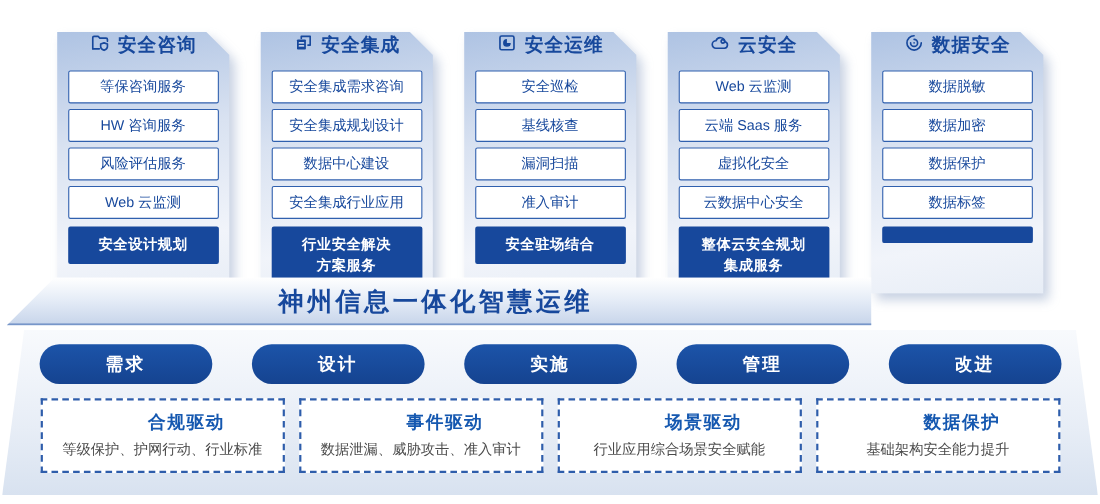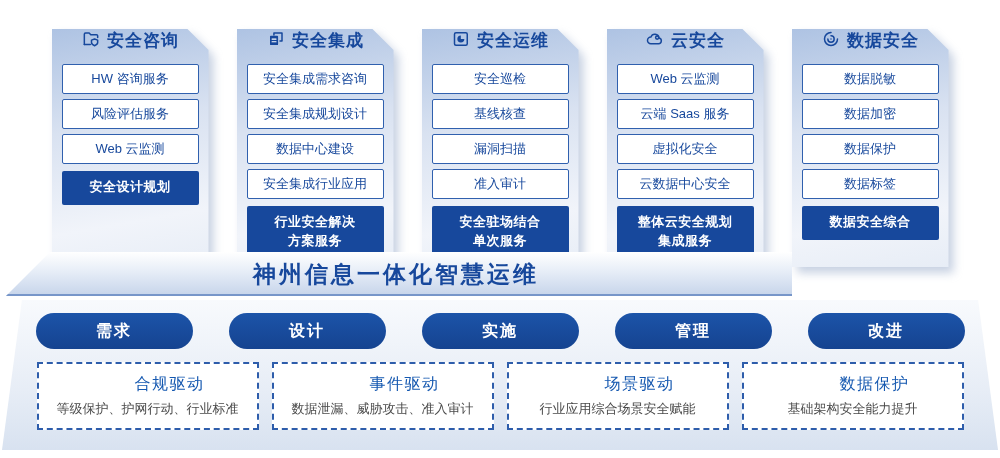--- a/index.html
+++ b/index.html
@@ -40,21 +40,21 @@
     filter:drop-shadow(0 2px 2px rgba(100,130,180,.35));
   }
   .pills{position:absolute;top:313px;left:0;width:1000px;display:flex;justify-content:center;gap:36px;align-items:center;}
   .pill{width:157px;height:36px;border-radius:18px;
     background:linear-gradient(180deg,#1c54a9 0%,#154390 100%);
     color:#ffffff;font-weight:bold;font-size:16px;letter-spacing:2px;
     display:flex;align-items:center;justify-content:center;}
   .drivers{position:absolute;top:362px;left:0;width:1000px;display:flex;justify-content:center;gap:13px;}
   .driver{width:218px;height:64px;background:#ffffff;border:2px dashed #2E5DAB;
     display:flex;flex-direction:column;align-items:center;justify-content:center;gap:5px;}
-  .driver-title{font-size:16px;font-weight:normal;color:#1558B0;letter-spacing:1.5px;margin-left:44px;}
+  .driver-title{font-size:16px;font-weight:bold;color:#1558B0;letter-spacing:1.5px;margin-left:44px;}
   .driver-desc{font-size:13px;color:#4a4a4a;white-space:nowrap;}
   .icon{display:inline-flex;}
 </style>
 </head>
 <body>
 
 <div class="cards">
 
   <div class="card-wrap">
     <div class="card">
@@ -62,20 +62,21 @@
         <span class="icon">
           <svg width="20" height="20" viewBox="0 0 24 24" fill="none" stroke="#17489C" stroke-width="1.8" stroke-linejoin="round" stroke-linecap="round">
             <path d="M4 18.5 V6.2 A1.4 1.4 0 0 1 5.4 4.8 h4.4 l1.9 2 h6.9 A1.4 1.4 0 0 1 20 8.2 v2.1"></path>
             <path d="M4 18.5 h7.2"></path>
             <path d="M16.3 12 l3.7 1.3 v2.9 c0 2.3 -3.7 3.9 -3.7 3.9 s-3.7 -1.6 -3.7 -3.9 v-2.9 z"></path>
           </svg>
         </span>
         <span>安全咨询</span>
       </div>
       <div class="card-items">
+        <div class="item">等保咨询服务</div>
         <div class="item">HW 咨询服务</div>
         <div class="item">风险评估服务</div>
         <div class="item">Web 云监测</div>
       </div>
       <div class="highlight">
         <div>安全设计规划</div>
       </div>
     </div>
   </div>
 
@@ -116,21 +117,20 @@
         <span>安全运维</span>
       </div>
       <div class="card-items">
         <div class="item">安全巡检</div>
         <div class="item">基线核查</div>
         <div class="item">漏洞扫描</div>
         <div class="item">准入审计</div>
       </div>
       <div class="highlight">
         <div>安全驻场结合</div>
-        <div>单次服务</div>
       </div>
     </div>
   </div>
 
   <div class="card-wrap">
     <div class="card">
       <div class="card-header">
         <span class="icon">
           <svg width="20" height="20" viewBox="0 0 24 24" fill="none" stroke="#17489C" stroke-width="1.8" stroke-linejoin="round" stroke-linecap="round">
             <path d="M7 17.8 h9.3 a3.6 3.6 0 0 0 .5 -7.1 a5 5 0 0 0 -9.7 -1 A3.9 3.9 0 0 0 7 17.8 z"></path>
@@ -164,21 +164,20 @@
         </span>
         <span>数据安全</span>
       </div>
       <div class="card-items">
         <div class="item">数据脱敏</div>
         <div class="item">数据加密</div>
         <div class="item">数据保护</div>
         <div class="item">数据标签</div>
       </div>
       <div class="highlight">
-        <div>数据安全综合</div>
       </div>
     </div>
   </div>
 </div>
 
 <div class="banner">
   <span class="banner-title">神州信息一体化智慧运维</span>
 </div>
 
 <div class="platform"></div>

